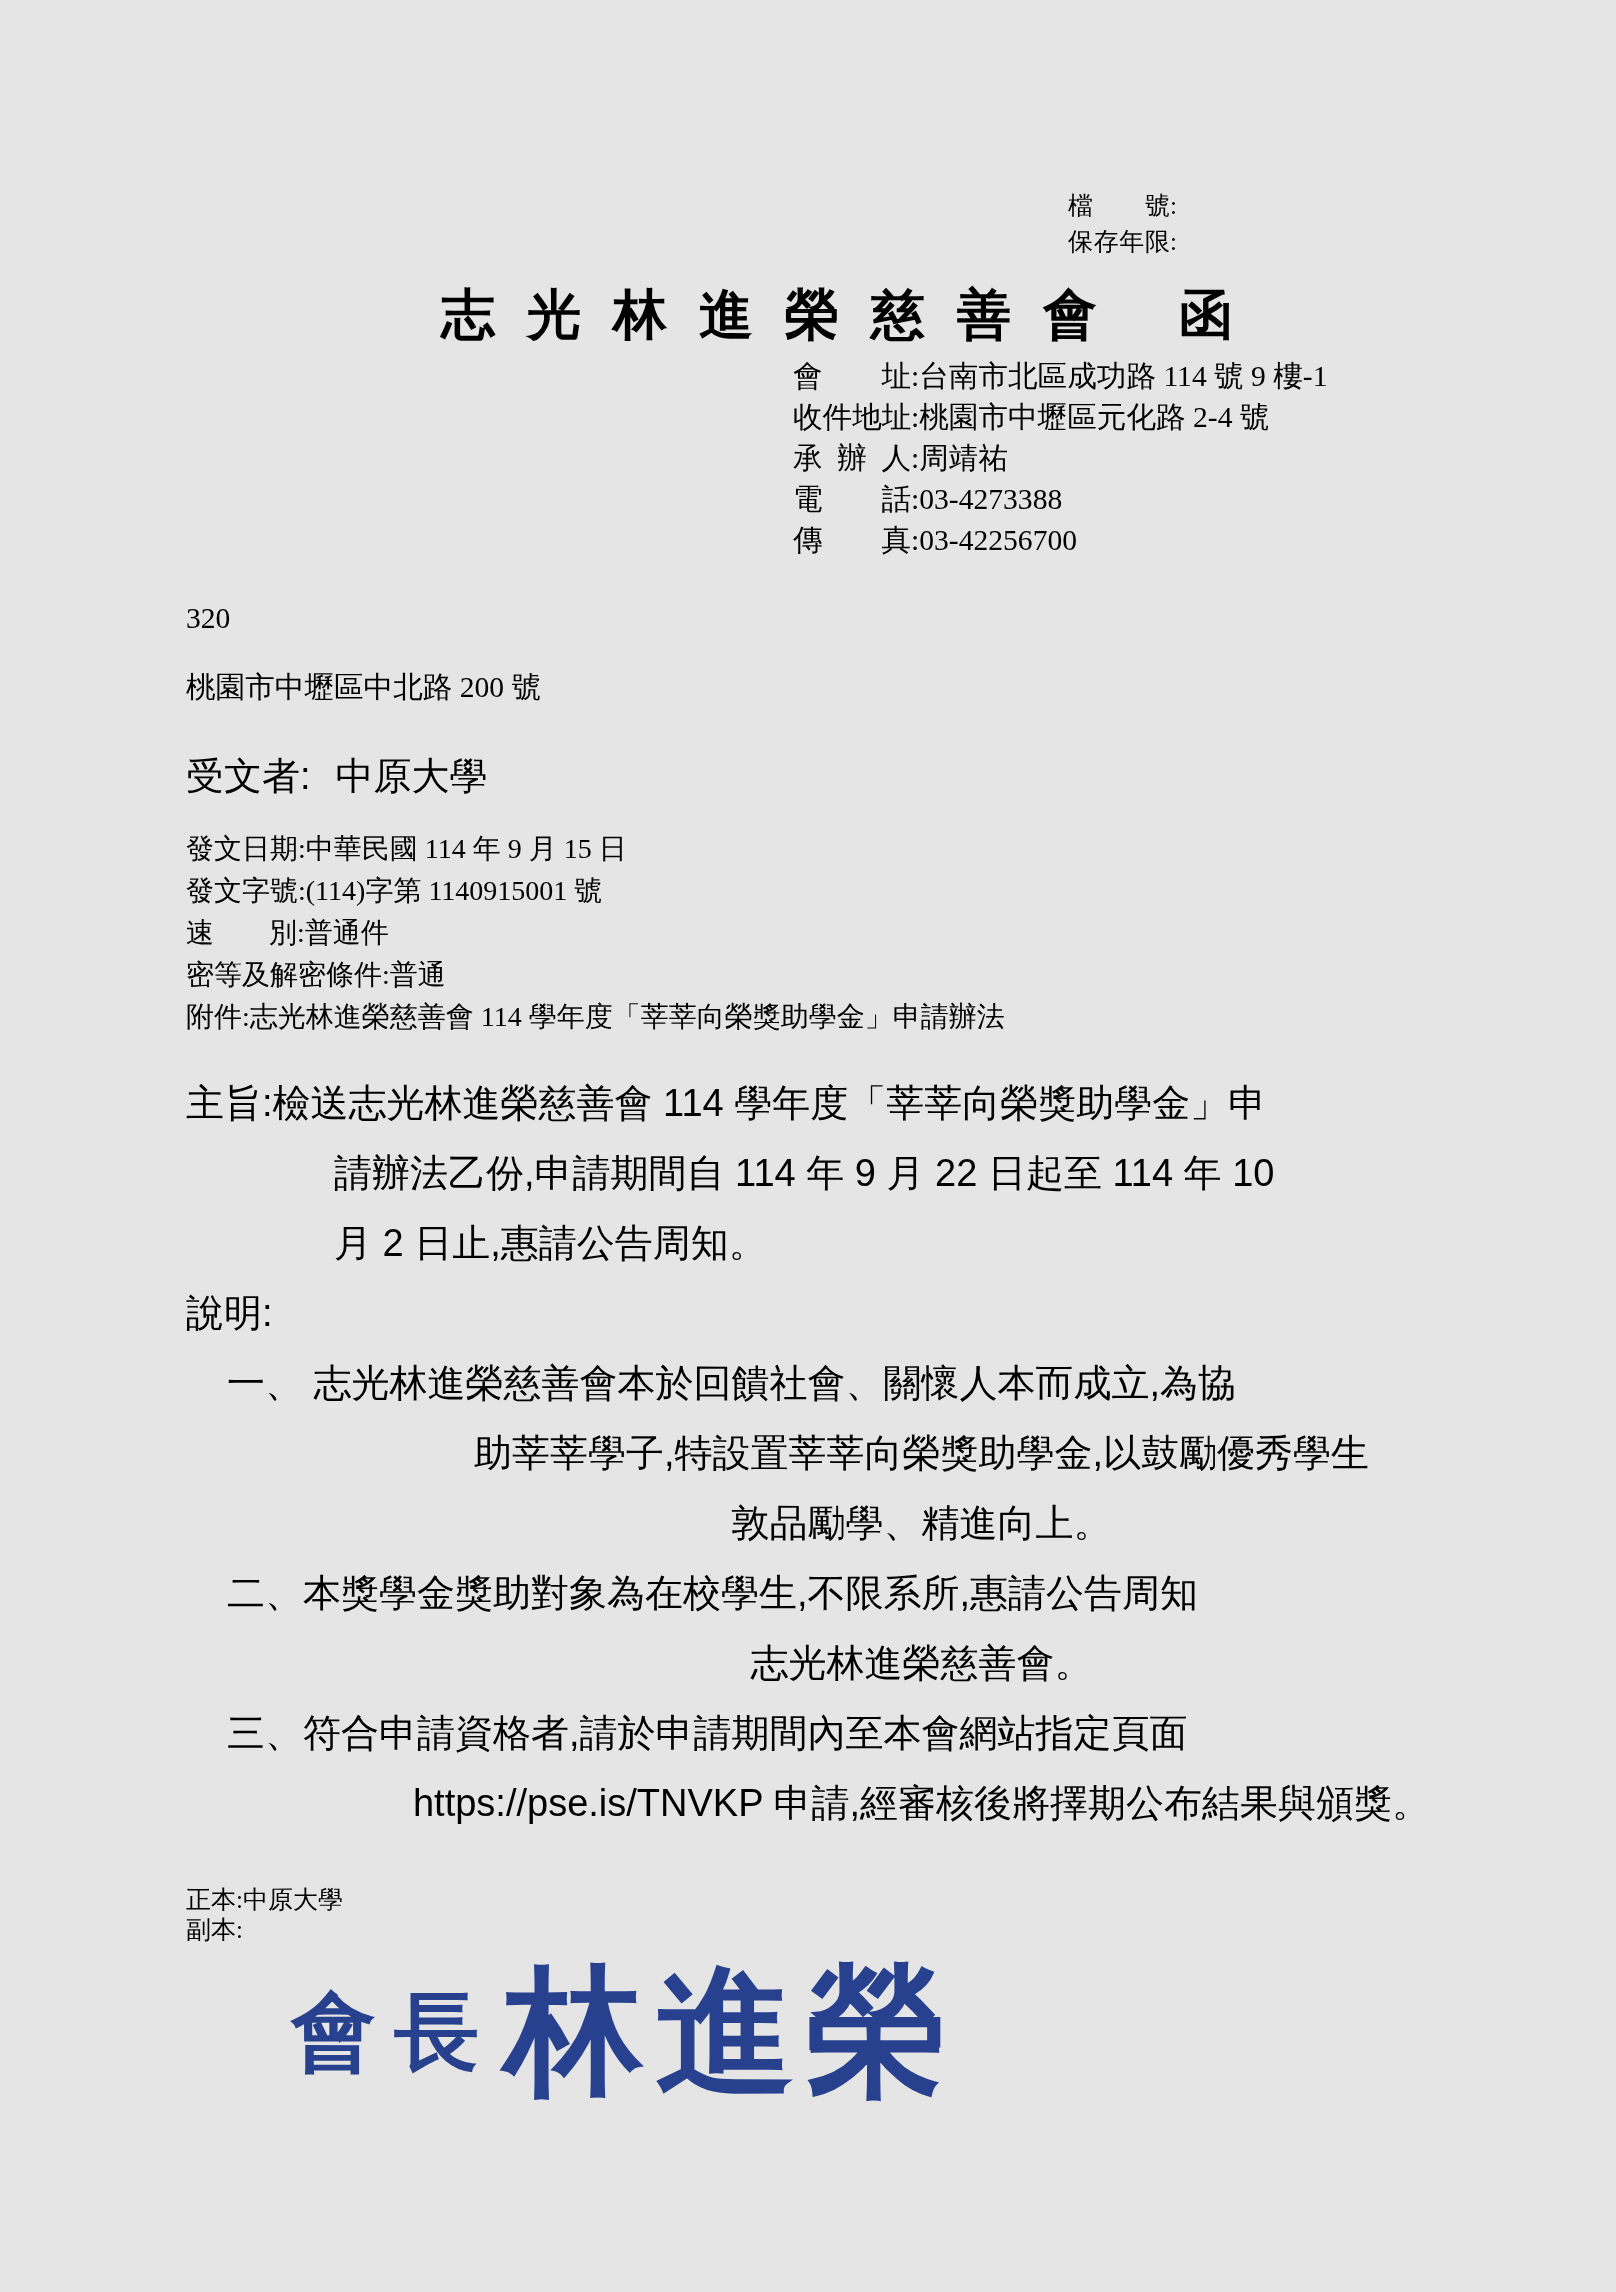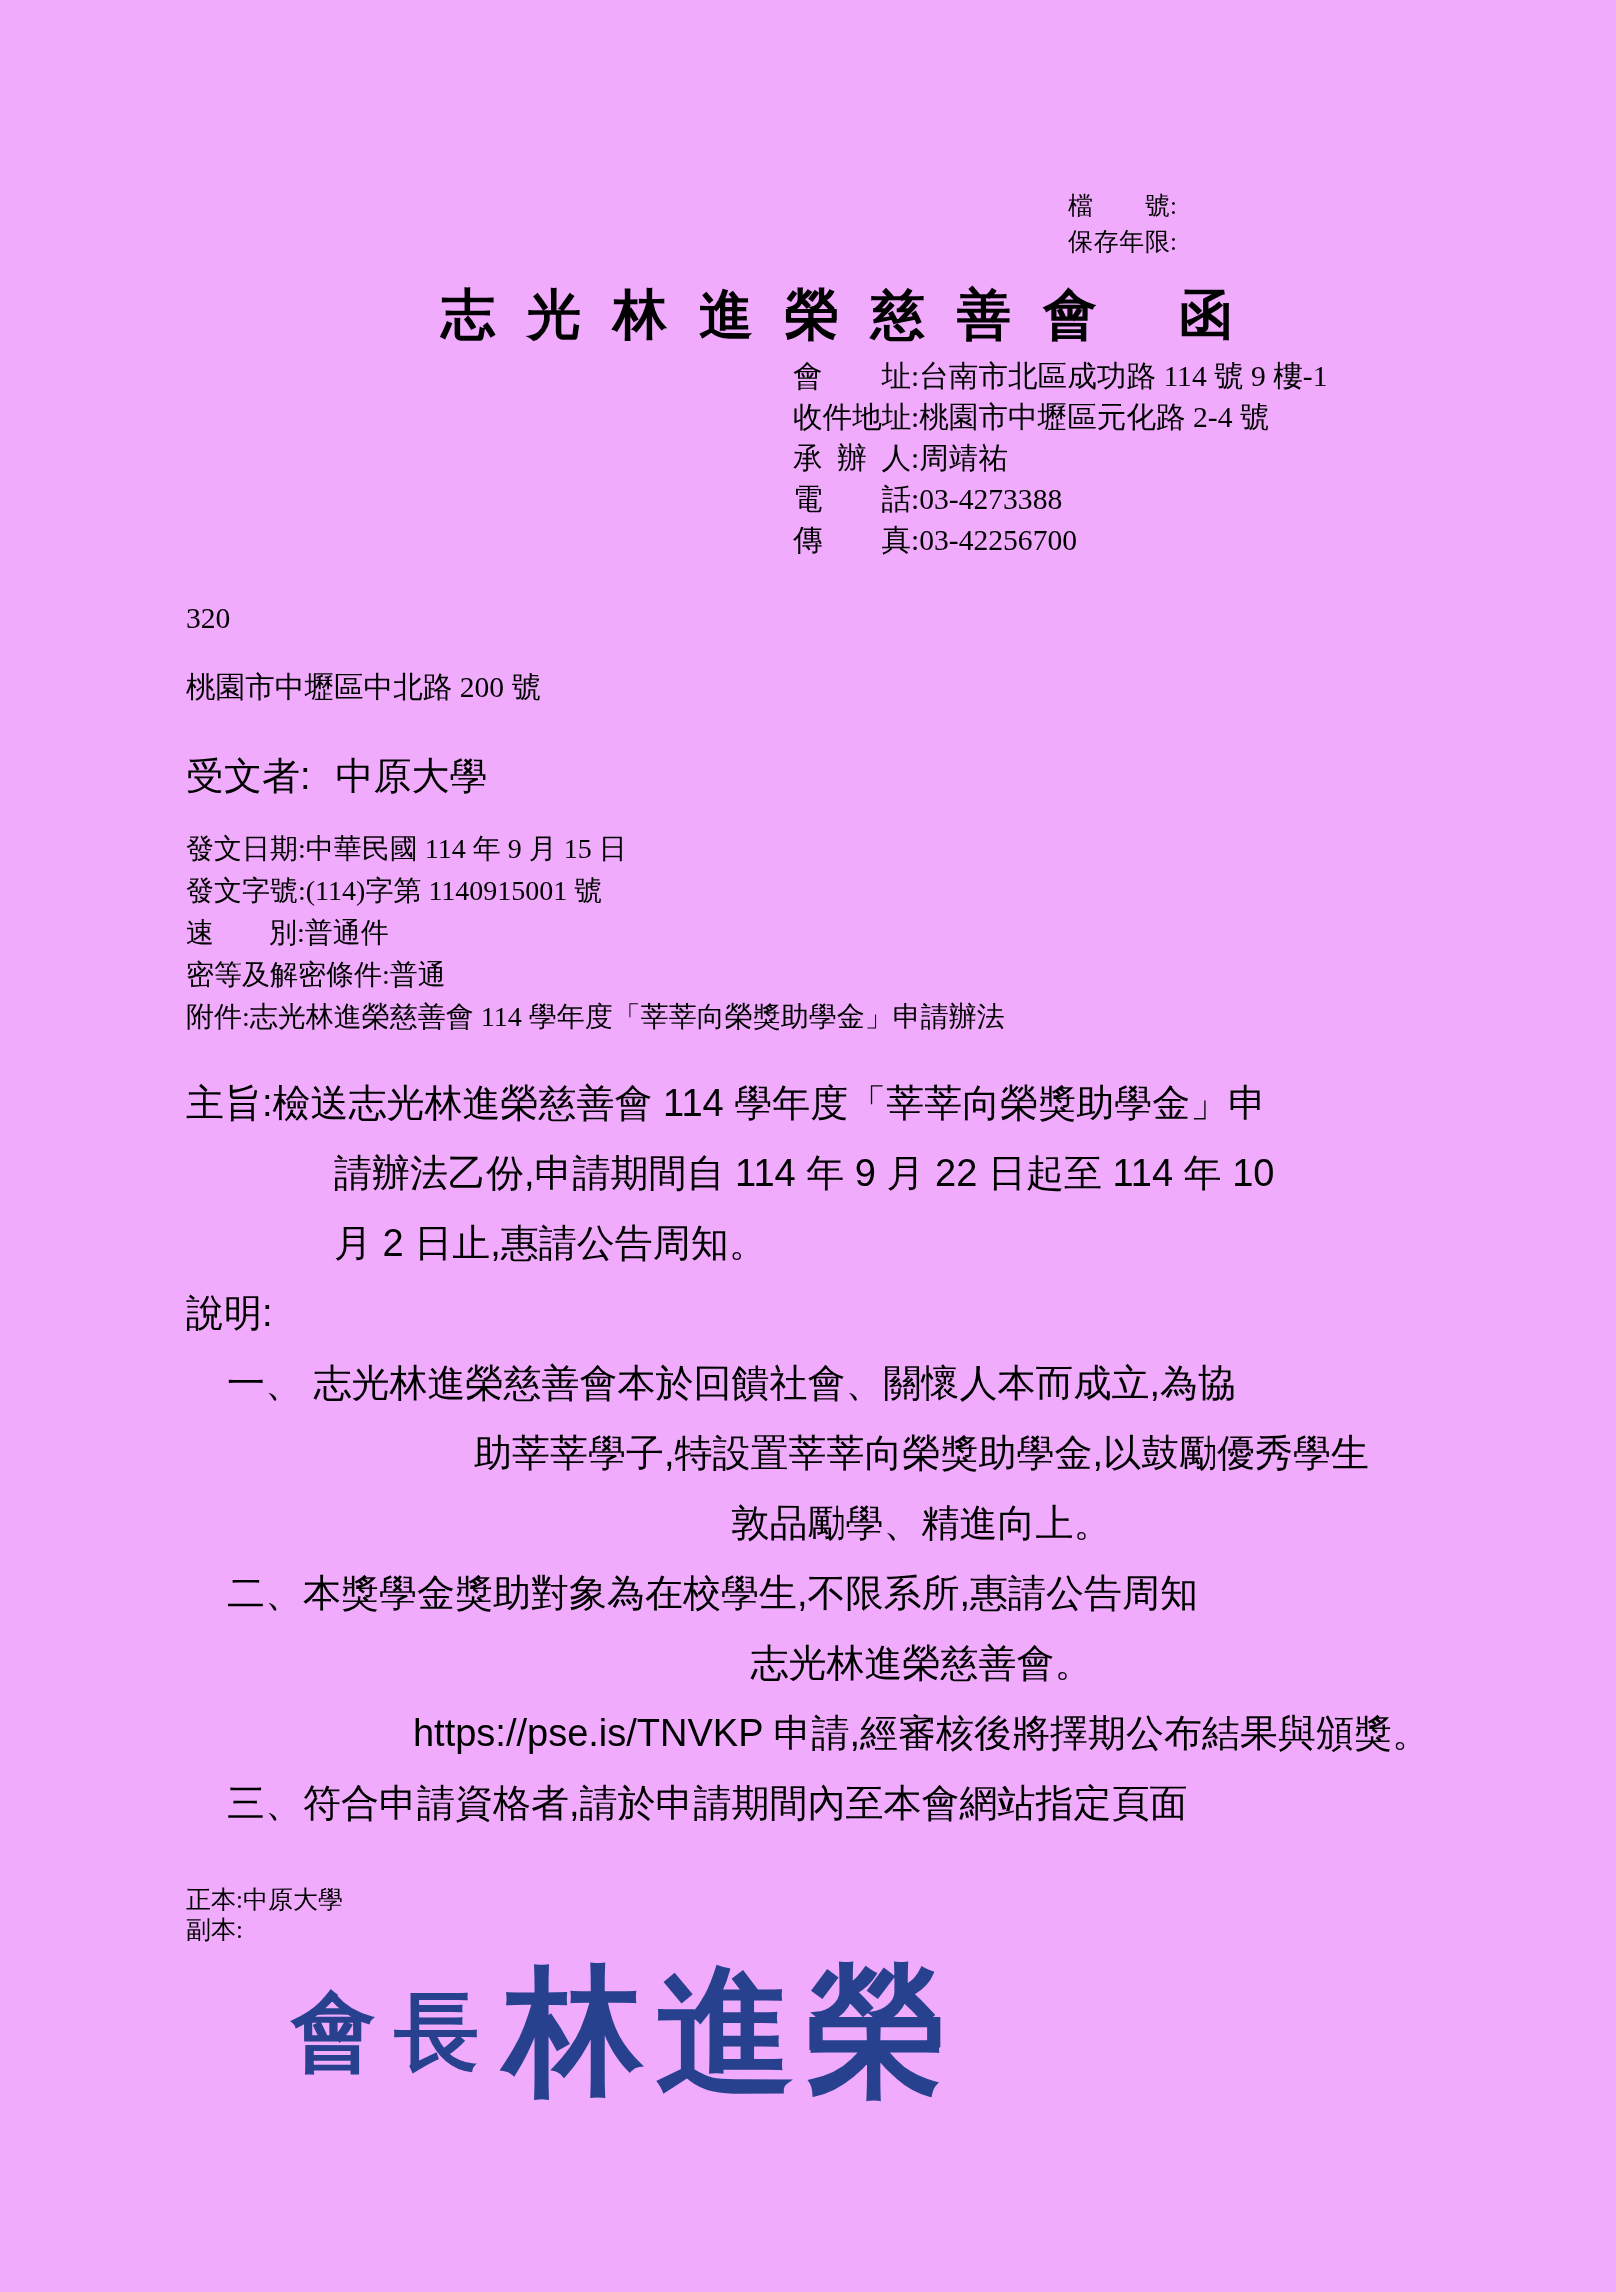--- a/index.html
+++ b/index.html
@@ -1,20 +1,20 @@
 <!DOCTYPE html>
 <html style="font-size:14.3px"><head>
 <meta charset="utf-8">
 <style>
   html, body { margin: 0; padding: 0; background: #ffffff; }
   .page {
     position: relative;
     width: 1617px;
     height: 2293px;
-    background: #f0abfc;
+    background: #e5e5e5;
     color: #000000;
     font-family: "Liberation Serif", "DejaVu Serif", serif;
     overflow: hidden;
   }
   .abs { position: absolute; }
 
   
   .file-block { left: 1068px; top: 188px; font-size: 25px; line-height: 36px; }
   .file-block .row { white-space: nowrap; }
   .file-block .label {
@@ -143,22 +143,22 @@
 
     <div class="line">說明:</div>
 
     <div class="line item-first">一、 志光林進榮慈善會本於回饋社會、關懷人本而成立,為協</div>
     <div class="line item-cont">助莘莘學子,特設置莘莘向榮獎助學金,以鼓勵優秀學生</div>
     <div class="line item-cont">敦品勵學、精進向上。</div>
 
     <div class="line item-first">二、本獎學金獎助對象為在校學生,不限系所,惠請公告周知</div>
     <div class="line item-cont">志光林進榮慈善會。</div>
 
+    <div class="line item-first">三、符合申請資格者,請於申請期間內至本會網站指定頁面</div>
     <div class="line item-cont">https://pse.is/TNVKP 申請,經審核後將擇期公布結果與頒獎。</div>
-    <div class="line item-first">三、符合申請資格者,請於申請期間內至本會網站指定頁面</div>
   </div>
 
   <div class="abs copies">
     <div>
       <span>正本:</span><span>中原大學</span>
     </div>
     <div>
       <span>副本:</span><span></span>
     </div>
   </div>

